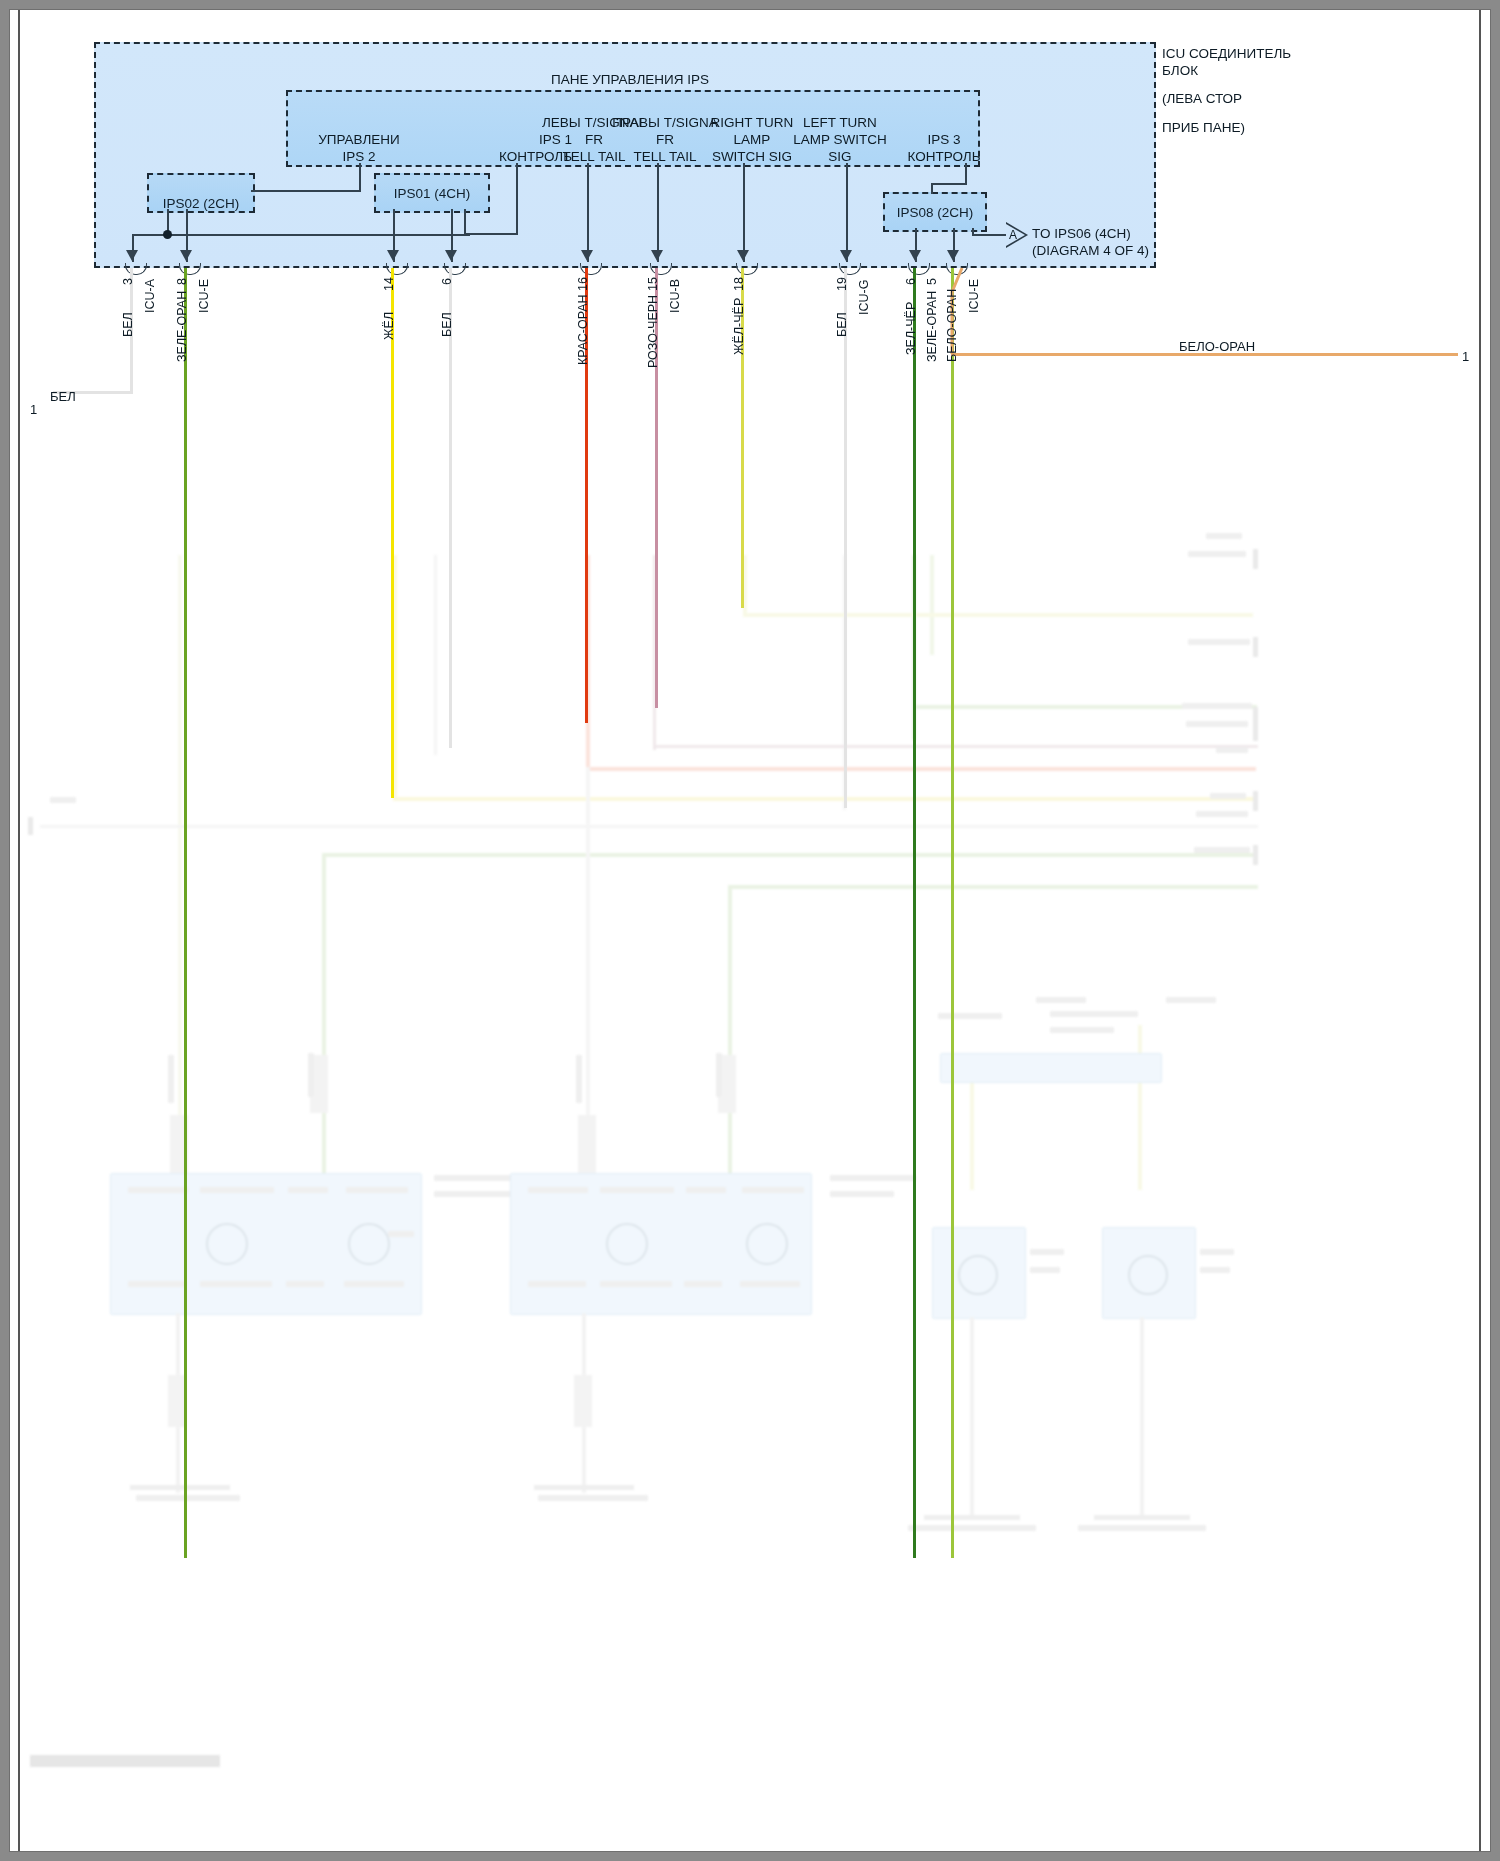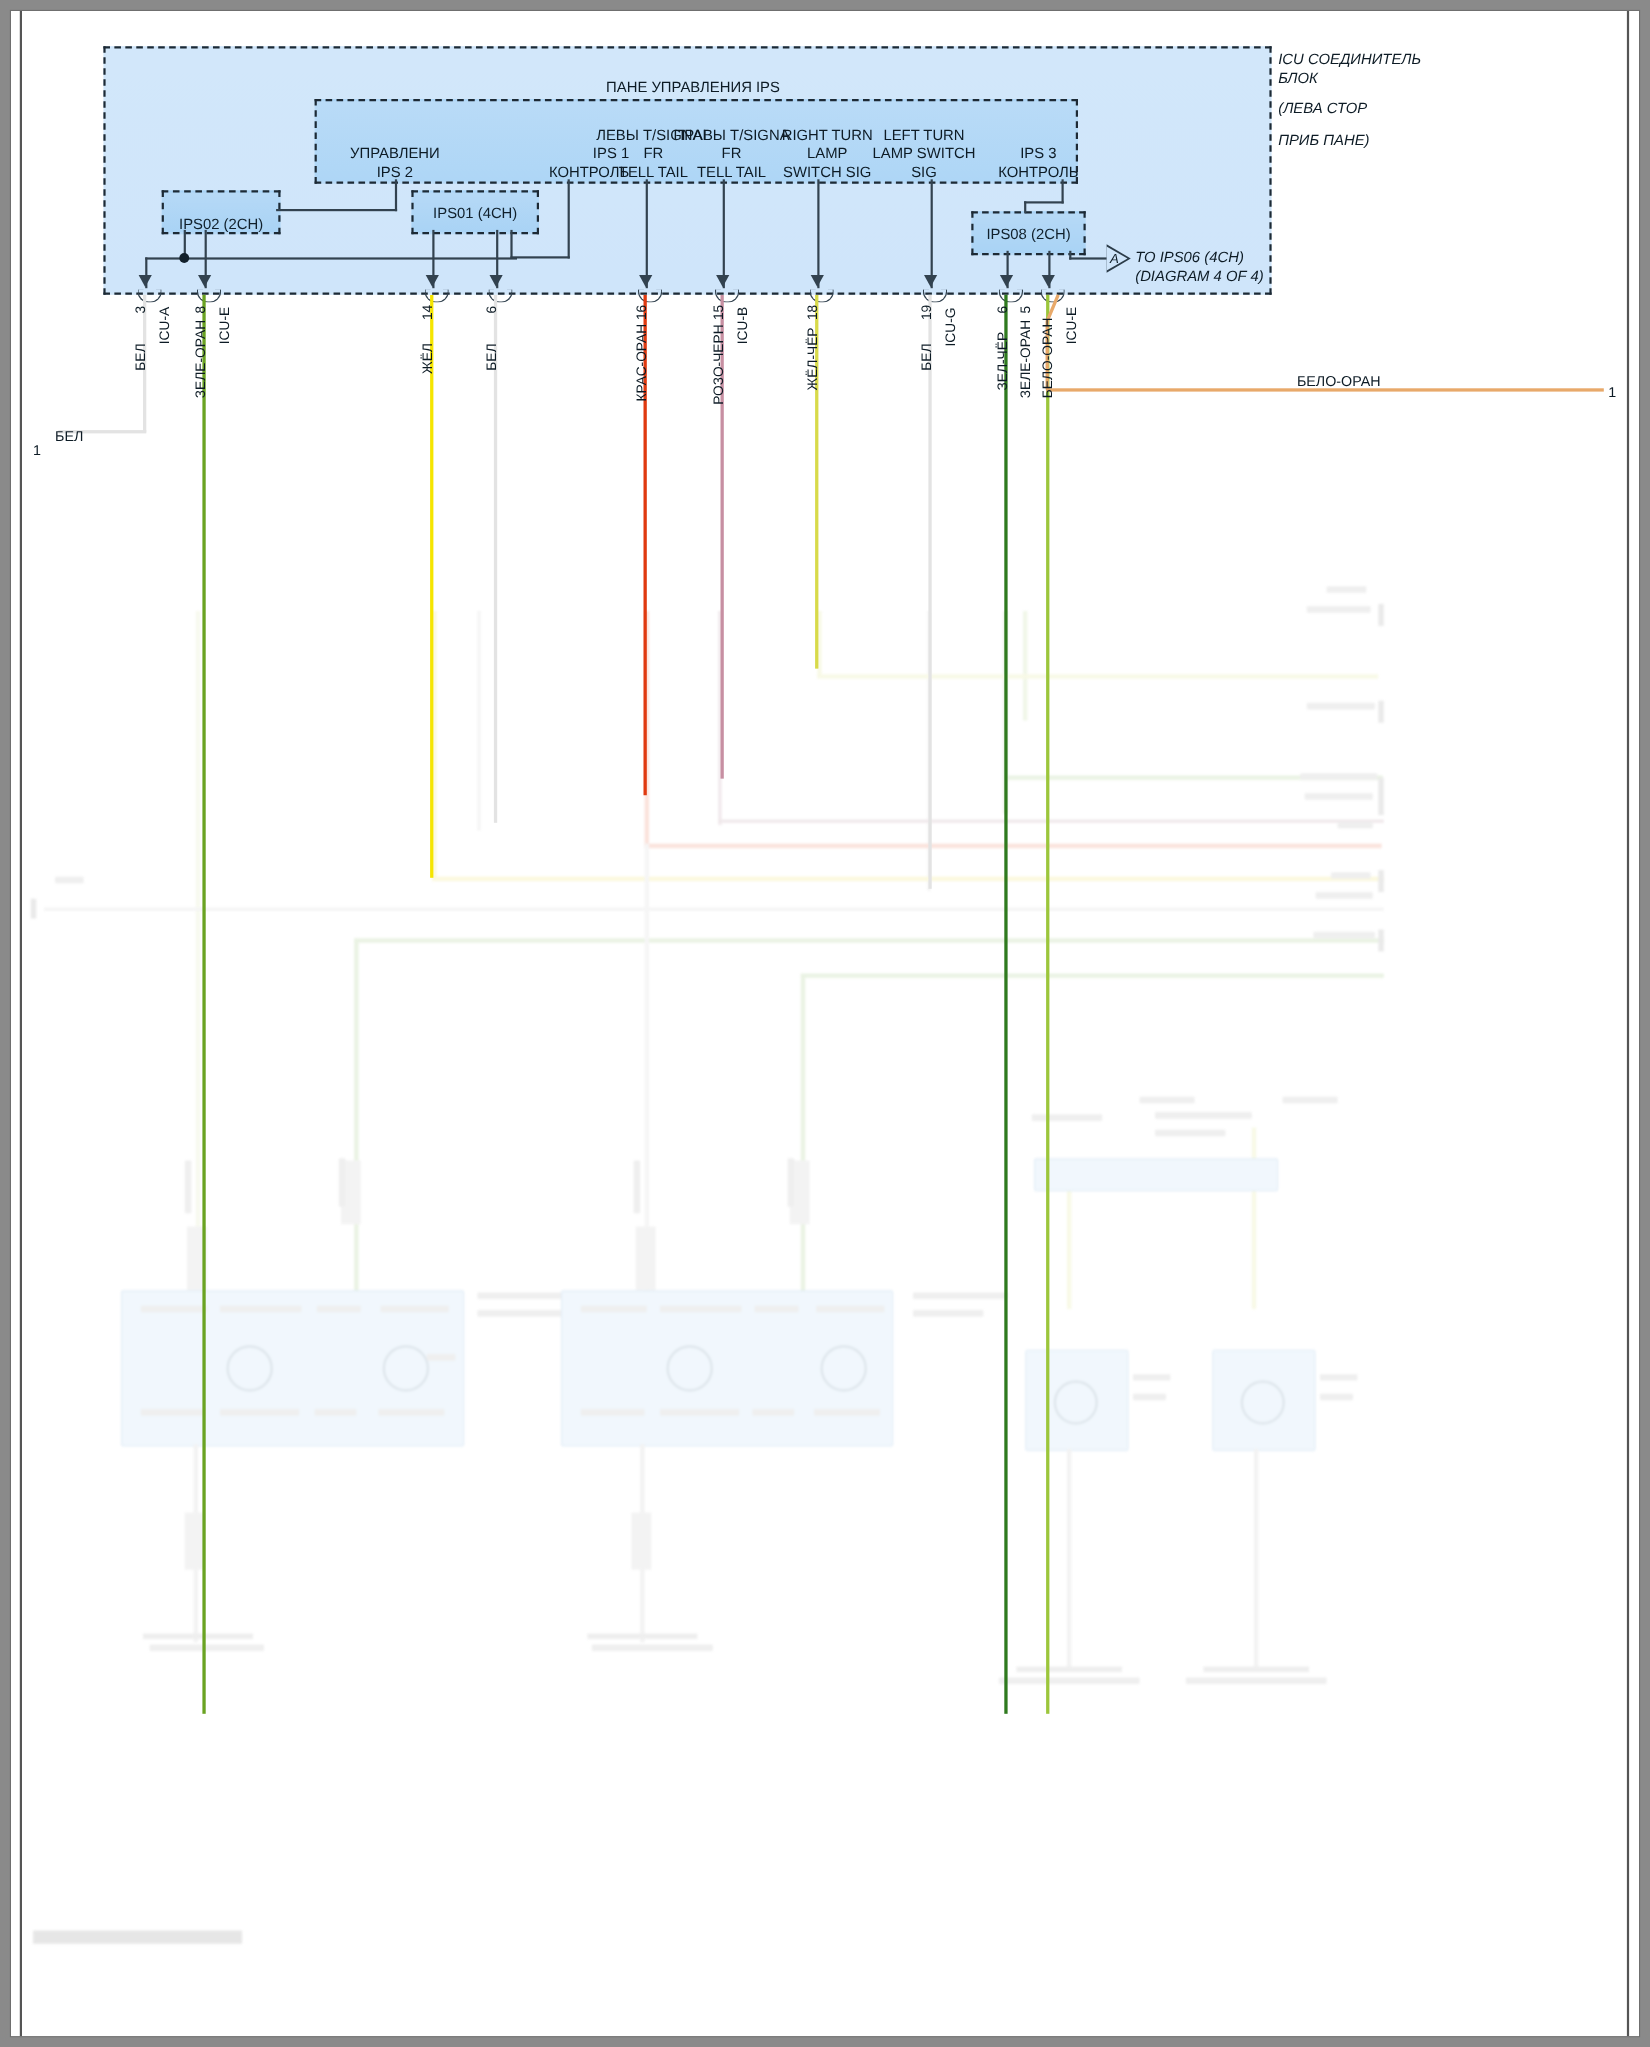--- a/index.html
+++ b/index.html
@@ -14,21 +14,21 @@
   .gtxt{position:absolute;background:#c9c9c9;height:6px;border-radius:1px;}
   .gcirc{position:absolute;border:2px solid #8fa8bc;border-radius:50%;}
   .gconn{position:absolute;background:#b8b8b8;}
 
   
   #top{position:absolute;left:0;top:0;width:1480px;height:548px;}
   .dash-outer{position:absolute;border:2px dashed #1d2a35;background:linear-gradient(180deg,#d2e7fa 0%,#cfe5fa 100%);}
   .dash-inner{position:absolute;border:2px dashed #1d2a35;background:linear-gradient(180deg,#b9dbf7 0%,#aed6f6 100%);}
   .ips-box{position:absolute;border:2px dashed #1d2a35;background:linear-gradient(180deg,#b6d9f6 0%,#a9d3f5 100%);
            display:flex;align-items:center;justify-content:center;font-size:13.5px;color:#10202c;}
-  .lbl{position:absolute;font-size:13.5px;color:#0d1b25;line-height:16px;white-space:pre;font-style:italic;}
+  .lbl{position:absolute;font-size:13.5px;color:#0d1b25;line-height:16px;white-space:pre;}
   .lbl-c{position:absolute;font-size:13.5px;color:#0d1b25;line-height:17px;text-align:center;}
   .ln{position:absolute;background:#32424f;}
   .dot{position:absolute;width:9px;height:9px;background:#12202b;border-radius:50%;}
   .arrowdn{position:absolute;width:0;height:0;border-left:6px solid transparent;border-right:6px solid transparent;border-top:11px solid #32424f;}
   .pinjaw{position:absolute;width:20px;height:11px;border:1.6px solid #32424f;border-top:none;border-radius:0 0 10px 10px;}
   .wire{position:absolute;width:3px;}
   .wire-h{position:absolute;height:3px;}
   .vlabel{position:absolute;font-size:12.5px;color:#0d1b25;white-space:nowrap;
           transform-origin:0 0;transform:rotate(-90deg);}
   .hlabel{position:absolute;font-size:13px;color:#0d1b25;white-space:nowrap;}

